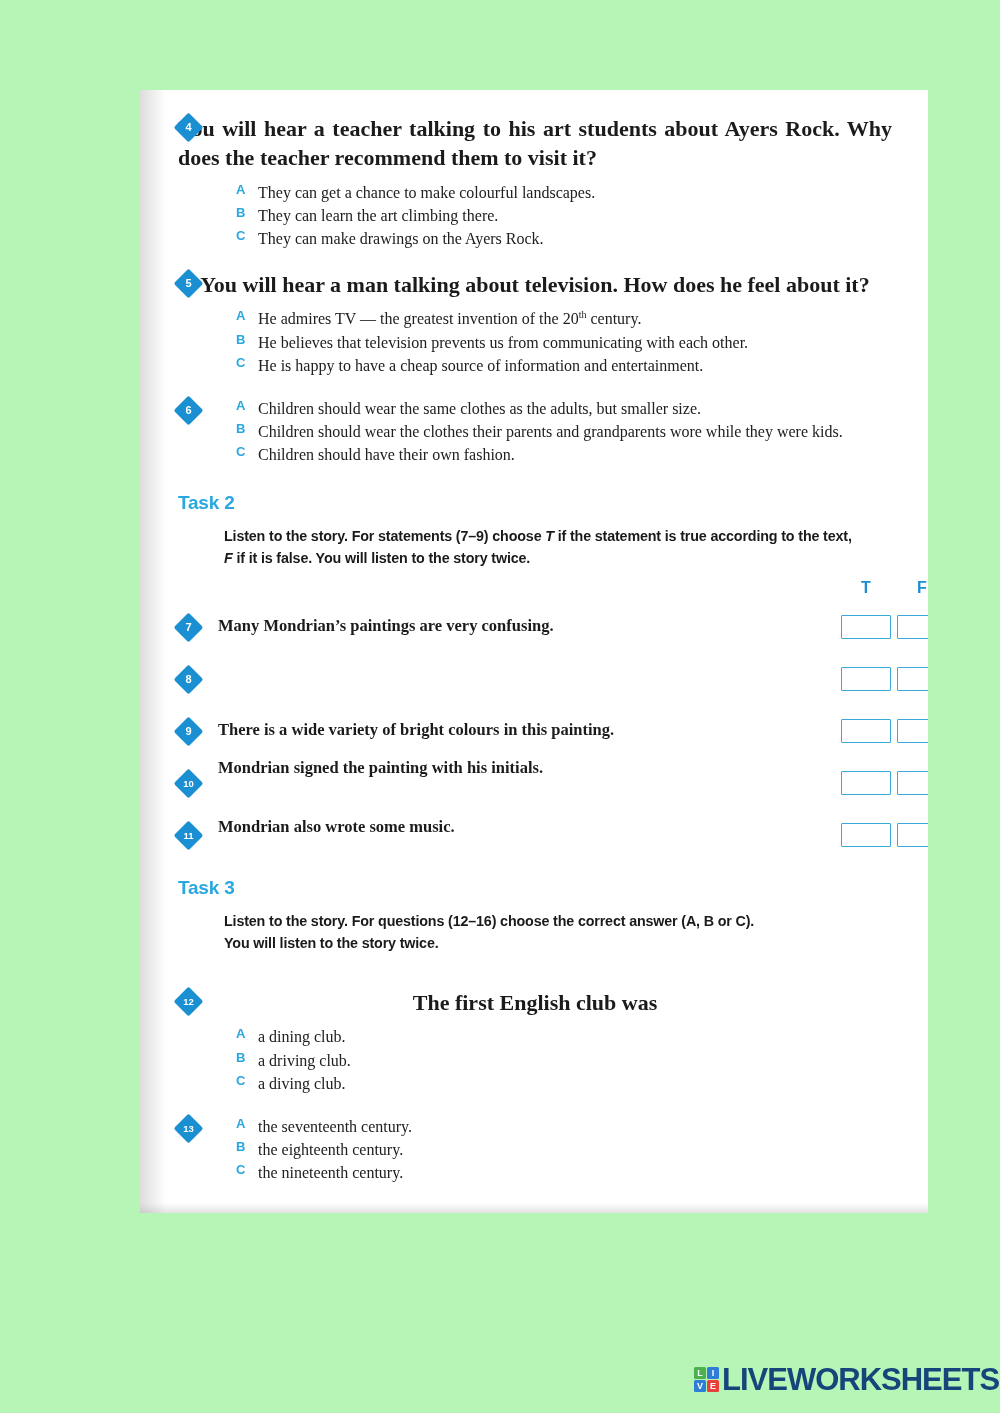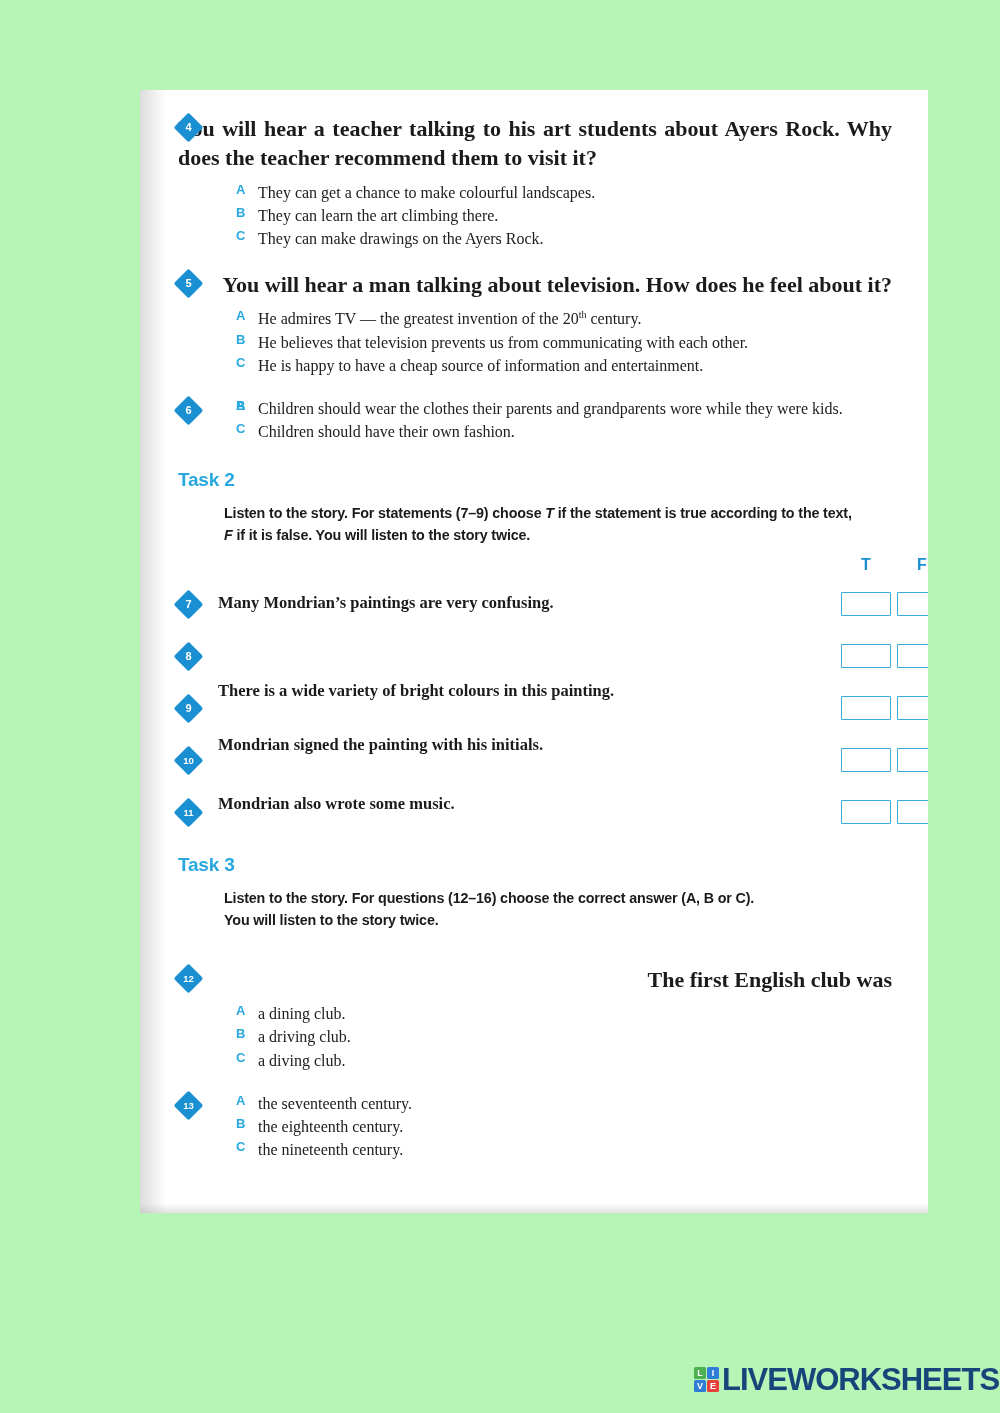--- a/index.html
+++ b/index.html
@@ -79,21 +79,21 @@
   
   .q-block { position: relative; margin-bottom: 20px; }
   .q-block .stem {
     font-weight: bold;
     font-size: 22px;
     line-height: 1.33;
     color: #1b1b1b;
     text-align: justify;
     padding-right: 2px;
   }
-  .q-block .stem.nojust { text-align: right; }
+  .q-block .stem.nojust { text-align: center; }
   .options {
     margin: 8px 0 0 58px;
     list-style: none;
     padding: 0;
   }
   .options li {
     position: relative;
     font-size: 16px;
     line-height: 1.45;
     color: #20201f;
@@ -258,20 +258,21 @@
       </ul>
     </div>
 
     <div class="q-block">
       <div class="qnum">
         <span>6</span>
       </div>
       <ul class="options">
         <li>
           <span class="opt-letter">A</span>
+          <span>Children should wear the same clothes as the adults, but smaller size.</span>
         </li>
         <li>
           <span class="opt-letter">B</span>
           <span>Children should wear the clothes their parents and grandparents wore while they were kids.</span>
         </li>
         <li>
           <span class="opt-letter">C</span>
           <span>Children should have their own fashion.</span>
         </li>
       </ul>
@@ -302,21 +303,21 @@
         <span>8</span>
       </div>
       <div class="tf-box t" style="top:16px;"></div>
       <div class="tf-box f" style="top:16px;"></div>
     </div>
 
     <div class="tf-row">
       <div class="qnum" style="top:18px;">
         <span>9</span>
       </div>
-      <div class="stmt" style="top:1px;">There is a wide variety of bright colours in this painting.</div>
+      <div class="stmt" style="top:17px;">There is a wide variety of bright colours in this painting.</div>
       <div class="tf-box t" style="top:16px;"></div>
       <div class="tf-box f" style="top:16px;"></div>
     </div>
 
     <div class="tf-row">
       <div class="qnum small" style="top:18px;">
         <span>10</span>
       </div>
       <div class="stmt" style="top:3px;">Mondrian signed the painting with his initials.</div>
       <div class="tf-box t" style="top:16px;"></div>

